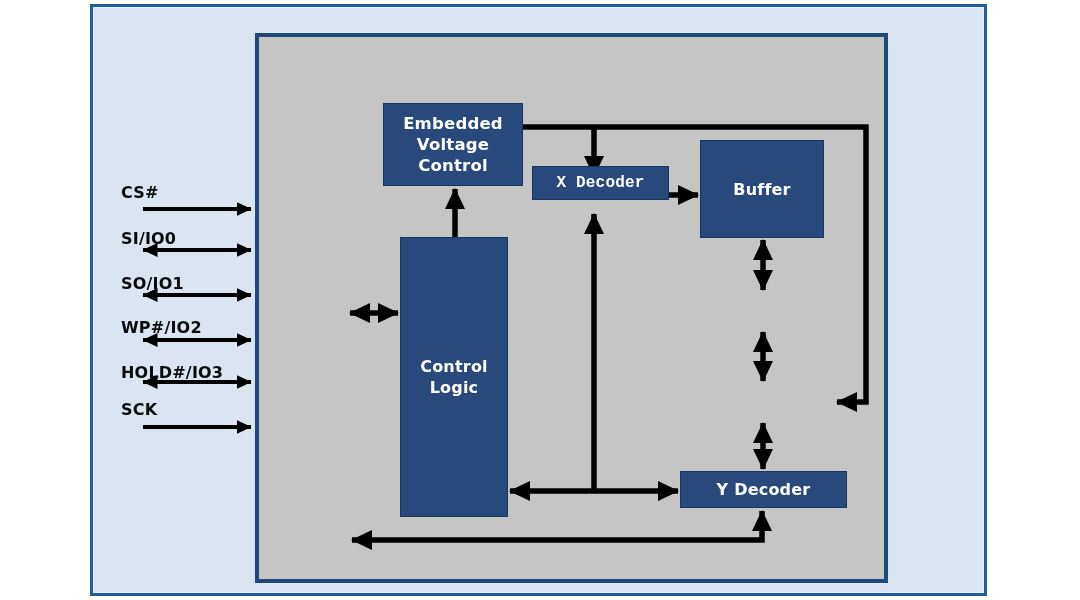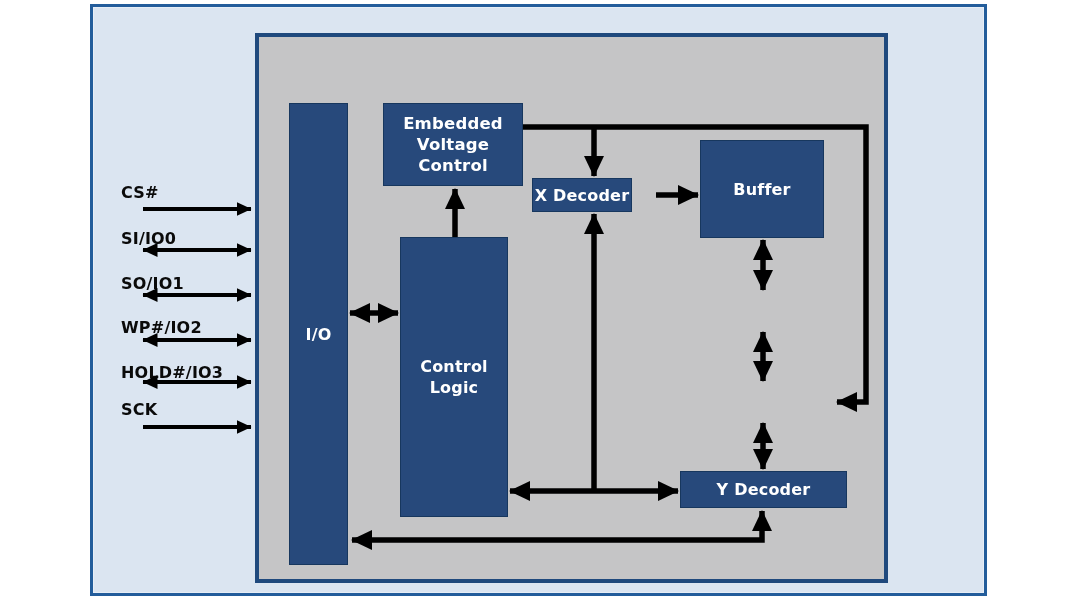--- a/index.html
+++ b/index.html
@@ -60,21 +60,21 @@
   }
   .wires{position:absolute;left:0;top:0;width:1080px;height:600px;z-index:2;pointer-events:none;}
   .wires path{fill:none;stroke:var(--wire,#000);stroke-linejoin:miter;}
   .wires .pin{stroke-width:3.8px;}
   .wires .wire{stroke-width:5.5px;}
   .wires marker path{fill:var(--wire,#000);stroke:none;}
   
   .b-io{left:289px;top:103px;width:59px;height:462px;}
   .b-evc{left:383px;top:103px;width:140px;height:83px;}
   .b-cl{left:400px;top:237px;width:108px;height:280px;}
-  .b-xdec{left:532px;top:178px;width:100px;height:34px;}
+  .b-xdec{left:532px;top:166px;width:137px;height:34px;font-family:Liberation Mono, monospace;}
   .b-array{left:700px;top:140px;width:124px;height:98px;}
   .b-ecc{left:693px;top:292px;width:141px;height:38px;}
   .b-pb{left:693px;top:383px;width:141px;height:38px;}
   .b-ydec{left:680px;top:471px;width:167px;height:37px;}
 </style>
 </head>
 <body>
 
 <div class="stage">
   <div class="panel">
@@ -82,23 +82,20 @@
     <div class="pin-label" style="left:14px;top:175px;">CS#</div>
     <div class="pin-label" style="left:14px;top:221px;">SI/IO0</div>
     <div class="pin-label" style="left:14px;top:266px;">SO/IO1</div>
     <div class="pin-label" style="left:14px;top:310px;">WP#/IO2</div>
     <div class="pin-label" style="left:14px;top:355px;">HOLD#/IO3</div>
     <div class="pin-label" style="left:14px;top:392px;">SCK</div>
   </div>
 
   <div class="chip"></div>
 
-  <div class="block b-io">
-    <span class="block-label">I/O</span>
-  </div>
   <div class="block b-evc">
     <span class="block-label" style="font-size:16.5px;">Embedded
 Voltage
 Control</span>
   </div>
   <div class="block b-cl">
     <span class="block-label">Control
 Logic</span>
   </div>
   <div class="block b-xdec">

